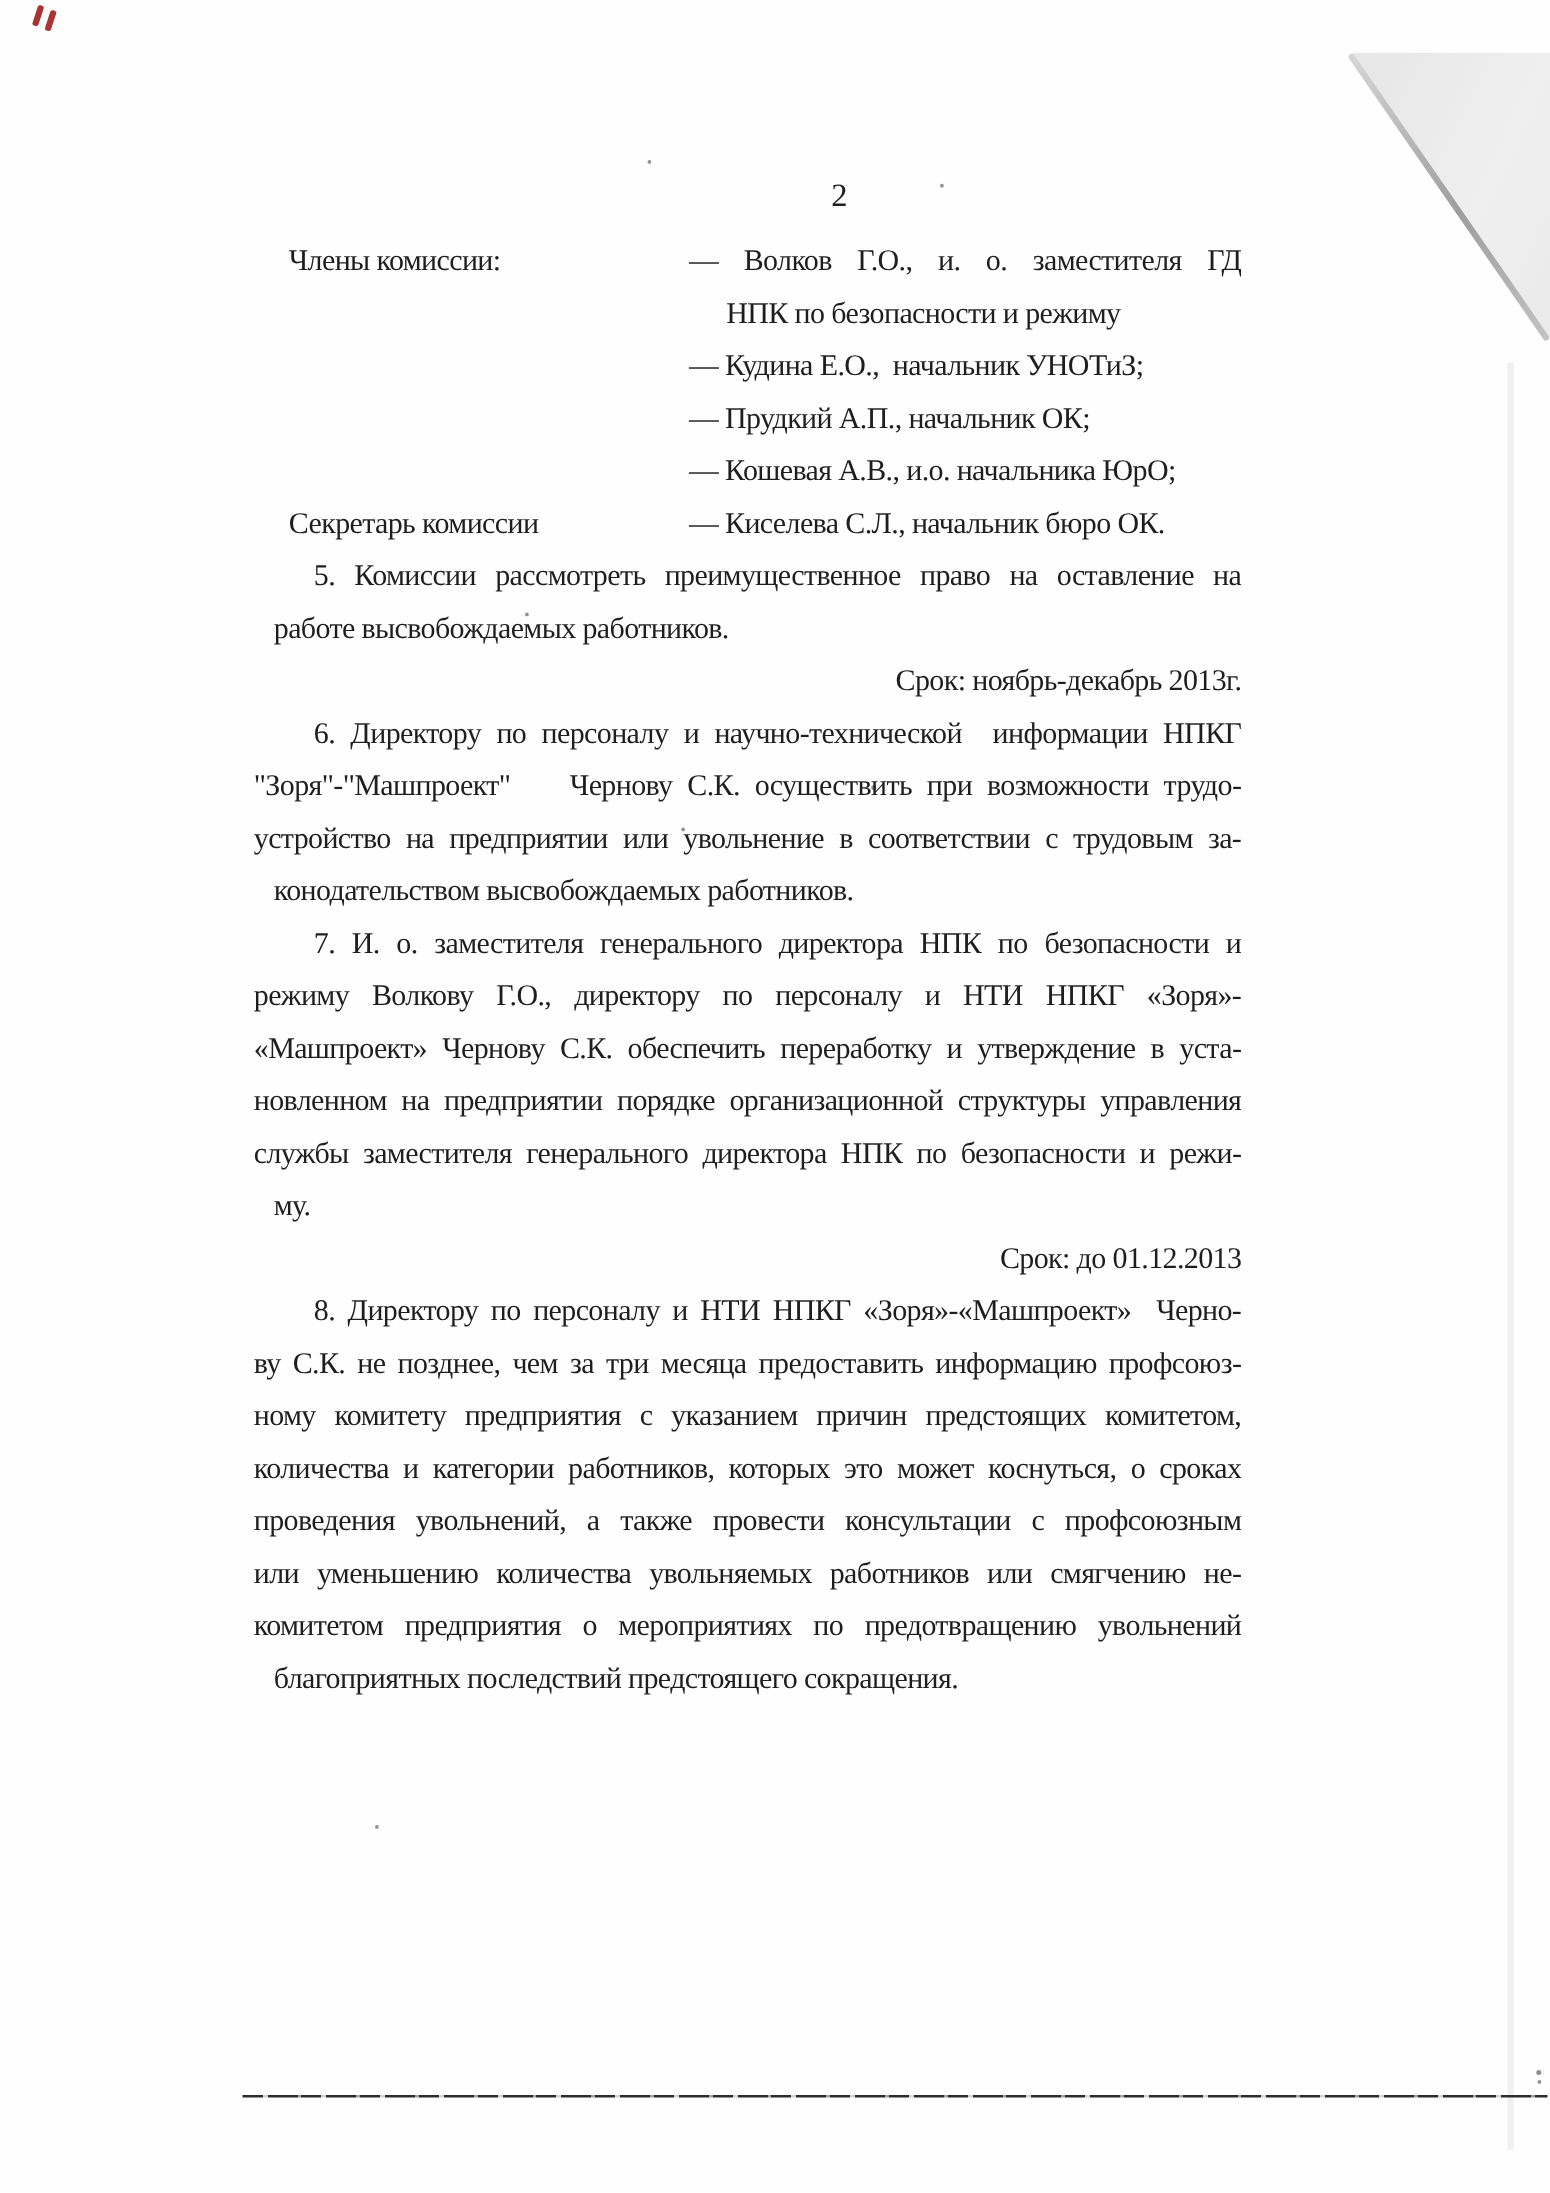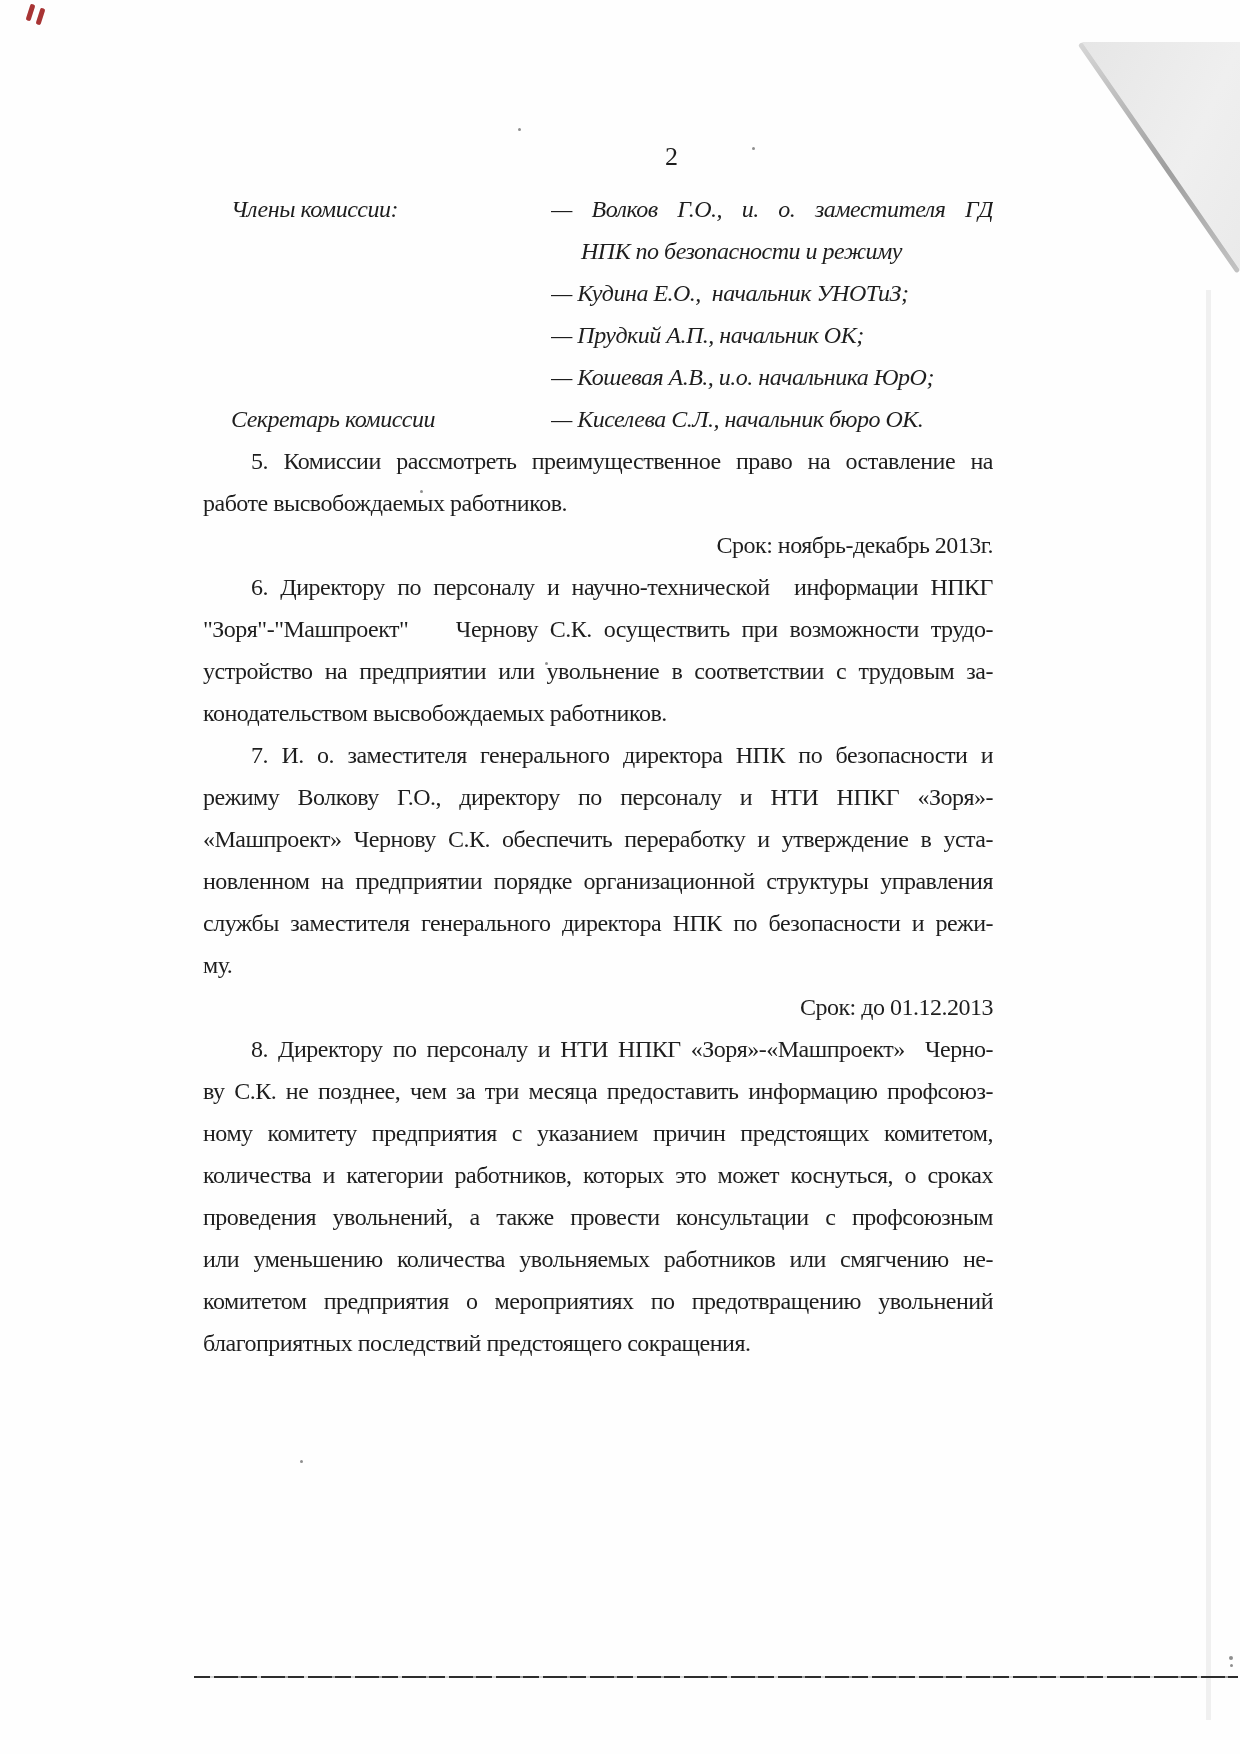--- a/index.html
+++ b/index.html
@@ -50,27 +50,27 @@
     line-height: 42px;
   }
   .page-num {
     margin-top: 142px;
     margin-left: 462px;
     width: 60px;
     height: 30px;
     line-height: 30px;
     font-size: 26px;
   }
-  .members { margin-top: 16px; font-style: italic; }
+  .members { margin-top: 16px; }
   .m-row { display:flex; }
   .m-label { width: 348px; padding-left: 28px; box-sizing: border-box; flex: none; }
   .m-value { flex: 1; min-width: 0; }
   .ln { height: 42px; overflow: hidden; }
   .j    { text-align: justify; text-align-last: justify; }
-  .last { text-align: left; text-align-last: auto; }
+  .last { text-align: left; text-align-last: auto; margin-left: 16px; }
   .right{ text-align-last: right; }
   .ind  { text-indent: 48px; }
   .m-cont { padding-left: 30px; }
 </style>
 </head>
 <body>
 
 <div class="page">
 
   <div class="fold"></div>

